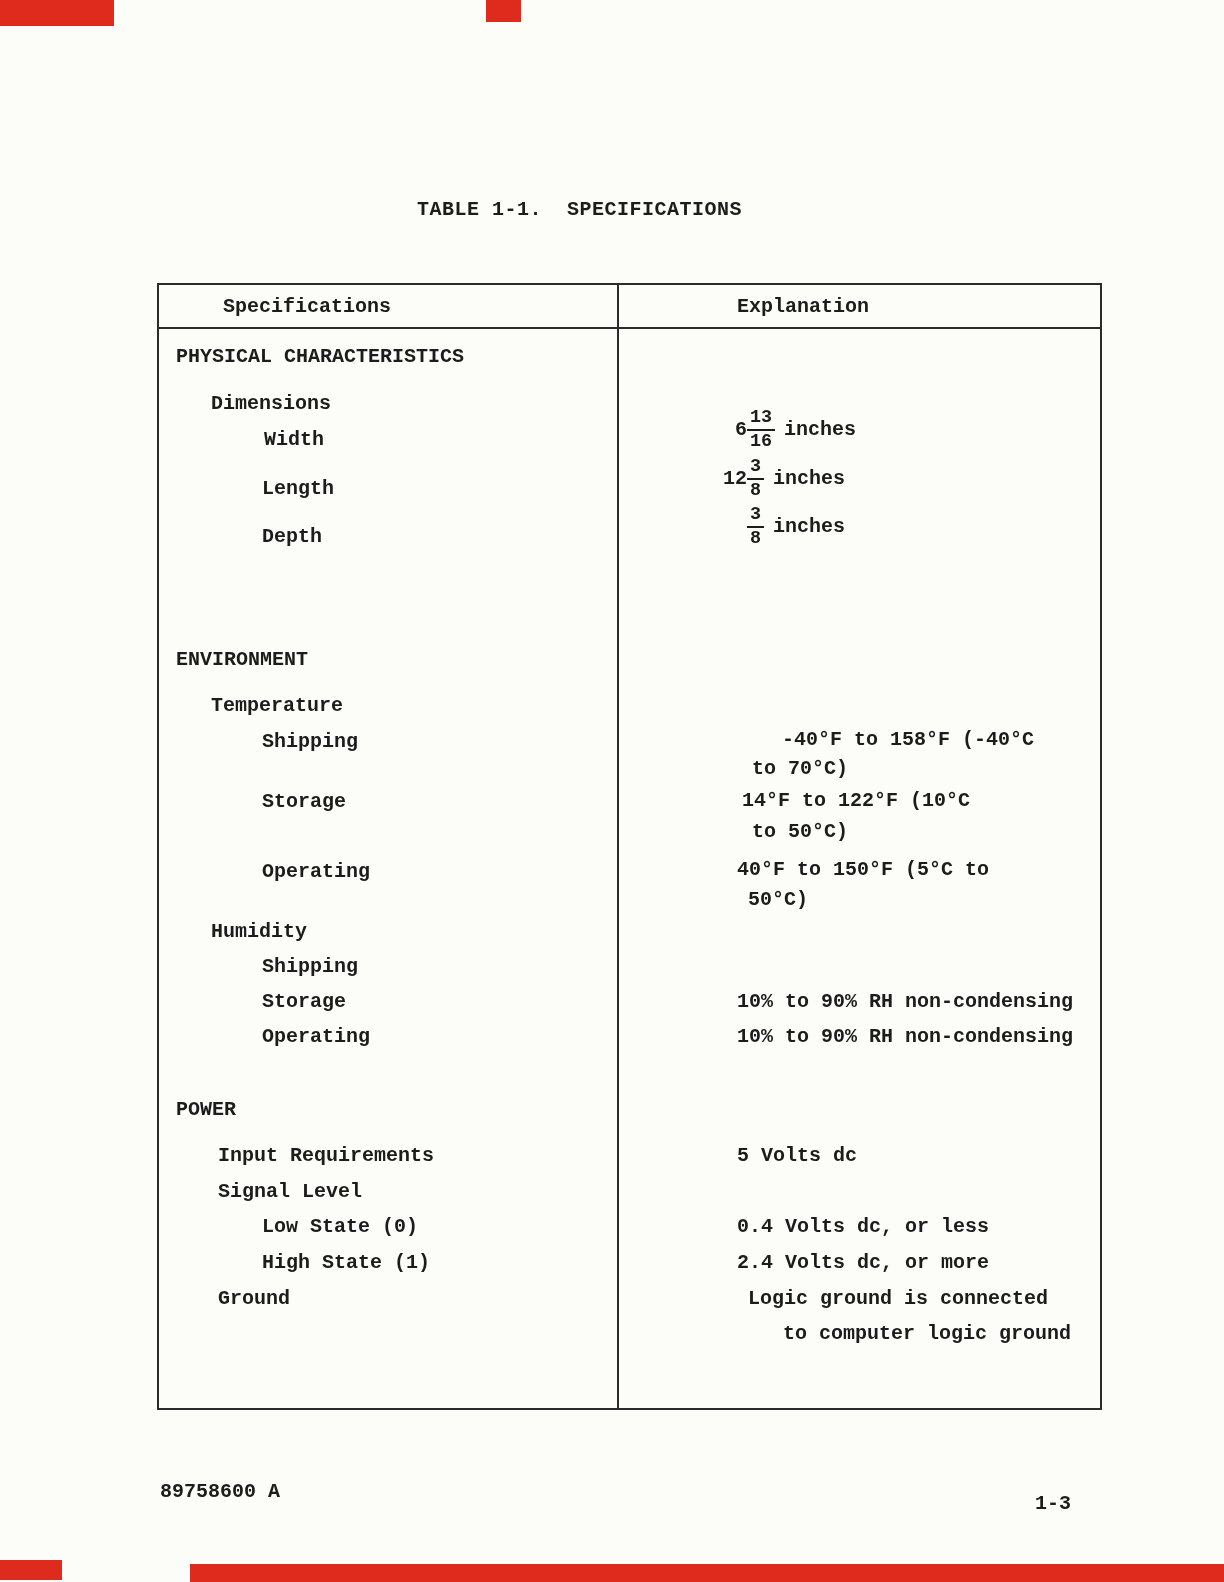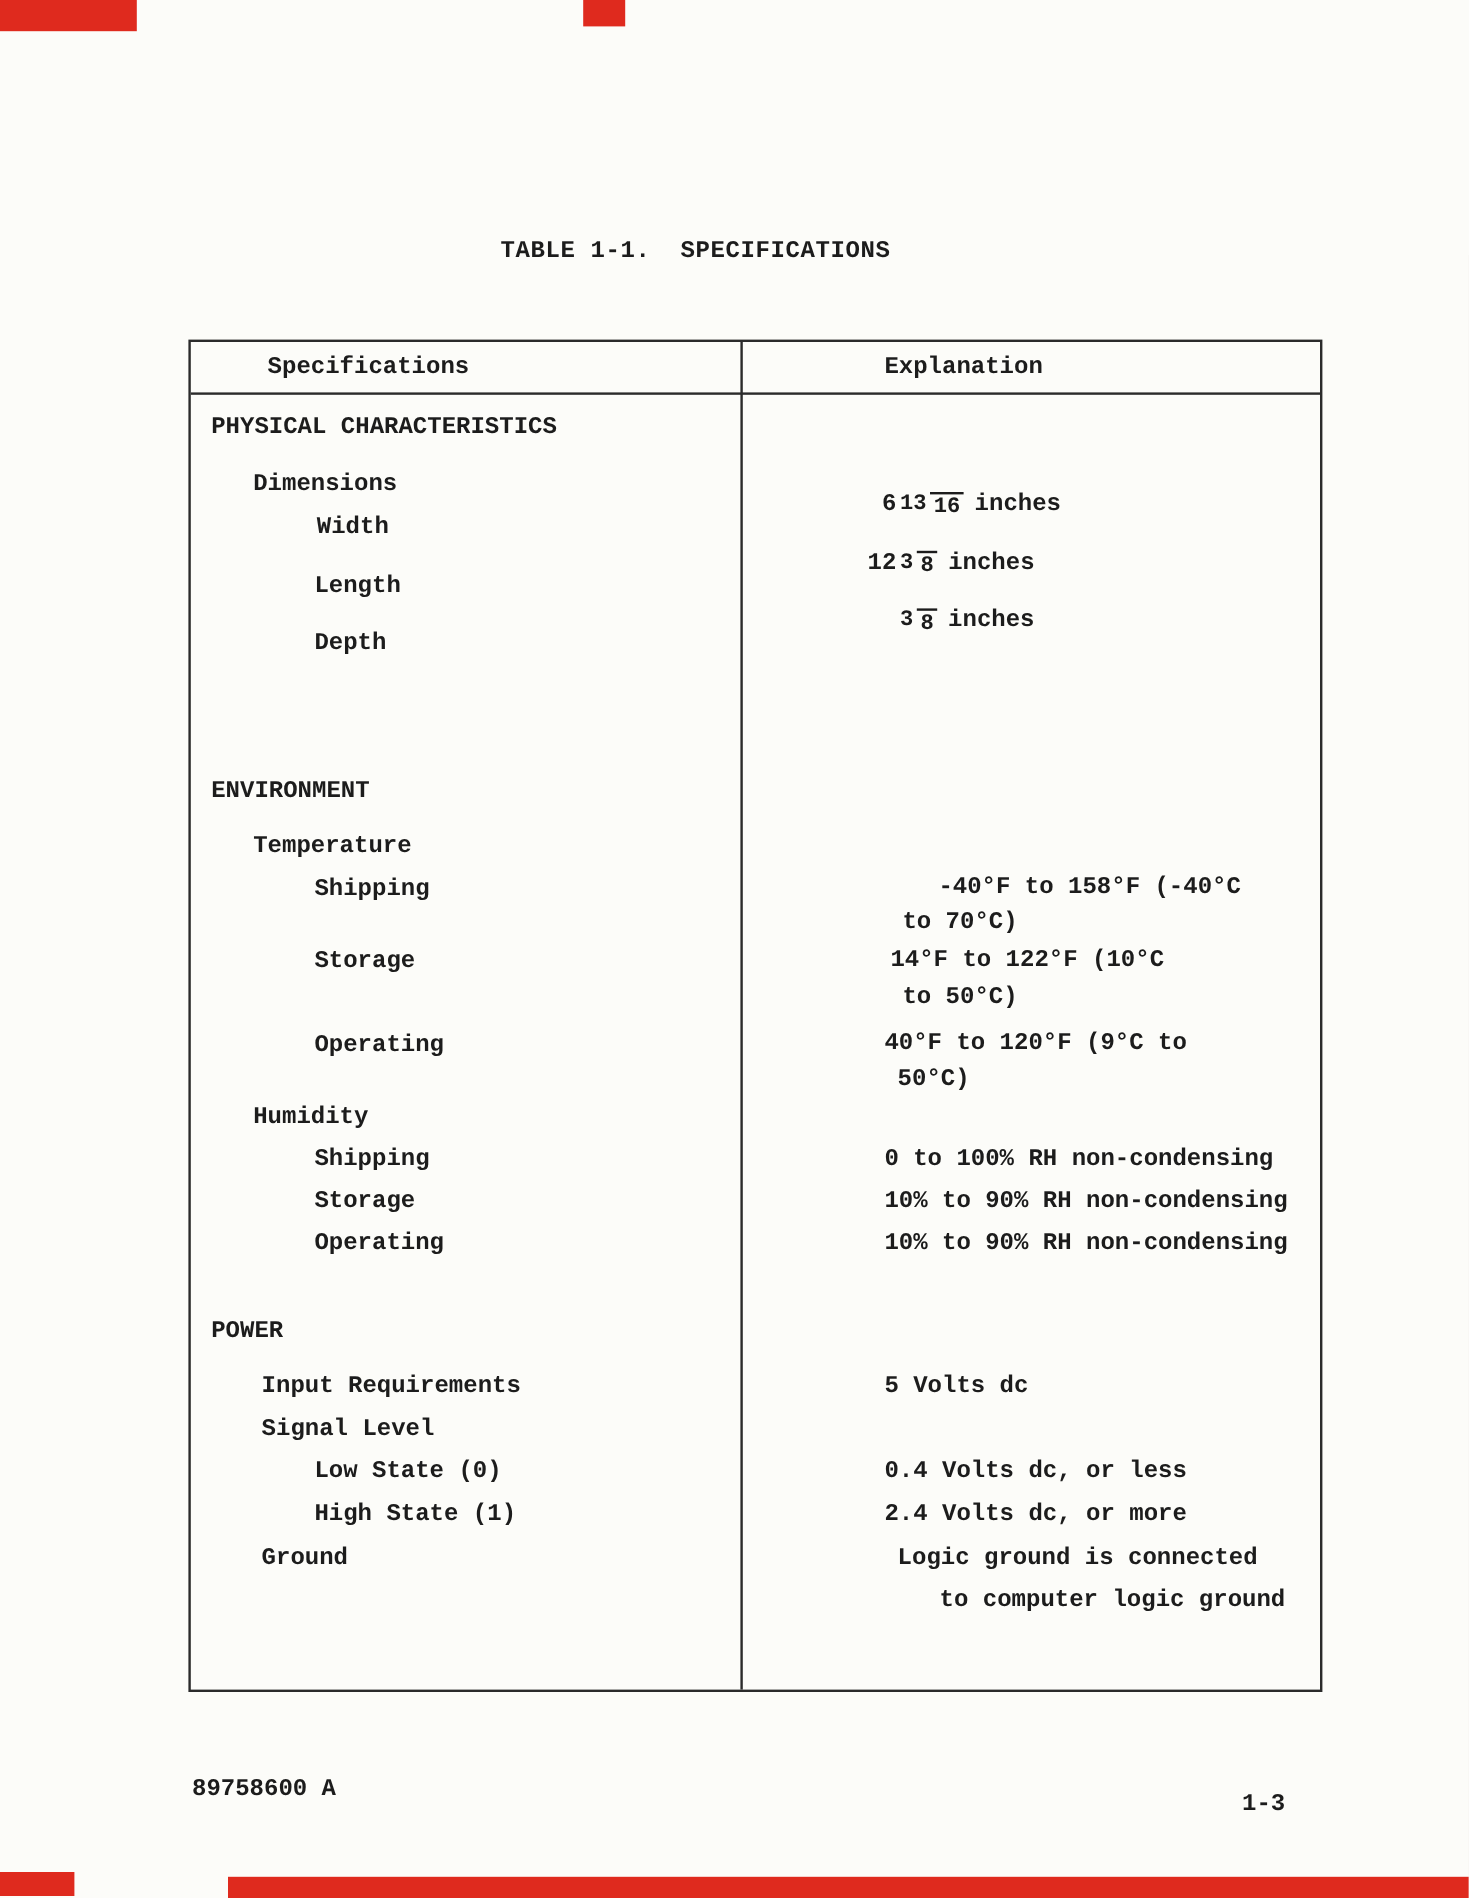--- a/index.html
+++ b/index.html
@@ -31,21 +31,21 @@
     position:absolute; left:458px; top:0; bottom:0;
     width:2px; background:#2b2b2b;
   }
   .hline {
     position:absolute; left:0; right:0; top:42px;
     height:2px; background:#2b2b2b;
   }
   .cell { position:absolute; white-space:pre; line-height:1.2; }
   .value { display:flex; align-items:center; }
   .frac {
-    display:inline-flex; flex-direction:row; align-items:center;
+    display:inline-flex; flex-direction:column; align-items:center;
     vertical-align:middle; line-height:1; font-size:0.92em;
   }
   .frac .num { padding:0 3px 2px; }
   .frac .den { border-top:2px solid #1c1c1c; padding:2px 3px 0; }
   .unit { margin-left:9px; }
   .footer { position:absolute; }
 </style>
 </head>
 <body>
 
@@ -88,27 +88,26 @@
 
     <div class="cell" style="top:445px; left:103px;">Shipping</div>
     <div class="cell" style="top:443px; left:578px;margin-left:45px;">-40°F to 158°F (-40°C</div>
     <div class="cell" style="top:472px; left:593px;">to 70°C)</div>
 
     <div class="cell" style="top:505px; left:103px;">Storage</div>
     <div class="cell" style="top:504px; left:583px;">14°F to 122°F (10°C</div>
     <div class="cell" style="top:535px; left:593px;">to 50°C)</div>
 
     <div class="cell" style="top:575px; left:103px;">Operating</div>
-    <div class="cell" style="top:573px; left:578px;">40°F to 120°F (9°C to</div>
+    <div class="cell" style="top:573px; left:578px;">40°F to 150°F (5°C to</div>
     <div class="cell" style="top:603px; left:589px;">50°C)</div>
 
     <div class="cell" style="top:635px; left:52px;">Humidity</div>
 
     <div class="cell" style="top:670px; left:103px;">Shipping</div>
-    <div class="cell" style="top:670px; left:578px;">0 to 100% RH non-condensing</div>
 
     <div class="cell" style="top:705px; left:103px;">Storage</div>
     <div class="cell" style="top:705px; left:578px;">10% to 90% RH non-condensing</div>
 
     <div class="cell" style="top:740px; left:103px;">Operating</div>
     <div class="cell" style="top:740px; left:578px;">10% to 90% RH non-condensing</div>
 
     <div class="cell" style="top:813px; left:17px;">POWER</div>
 
     <div class="cell" style="top:859px; left:59px;">Input Requirements</div>

